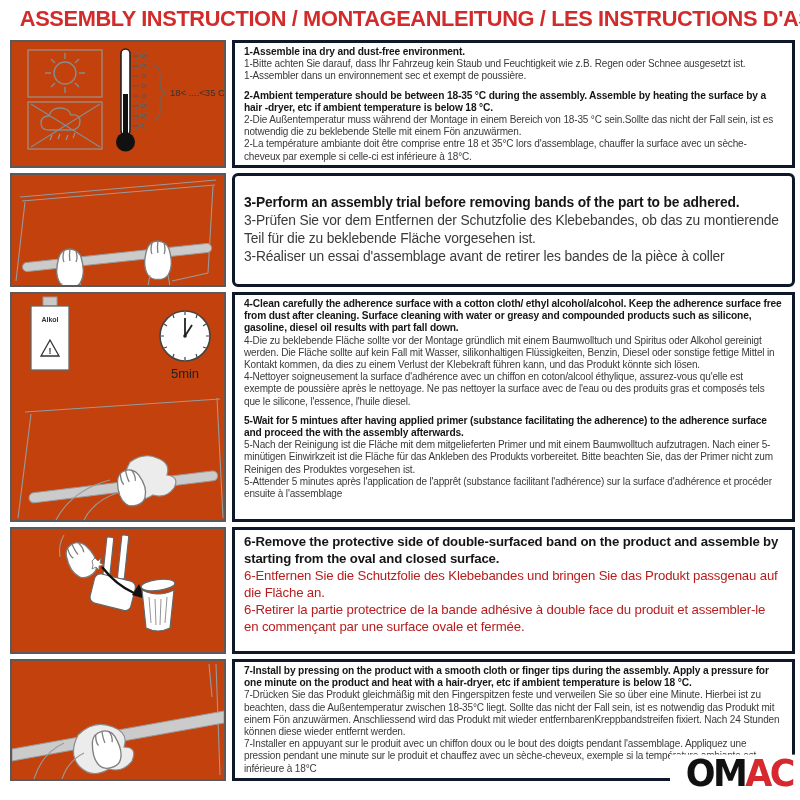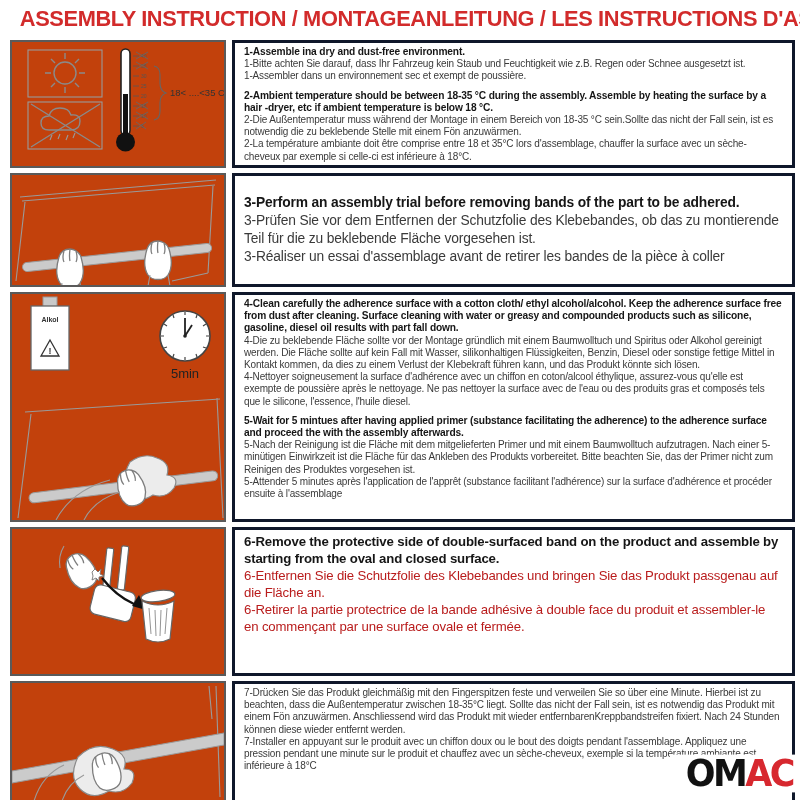--- a/index.html
+++ b/index.html
@@ -2,29 +2,29 @@
 <html><head>
 <meta charset="utf-8">
 <style>
   html,body{margin:0;padding:0;background:#fff;}
   .page{position:relative;width:800px;height:800px;background:#fff;overflow:hidden;
         font-family:"Liberation Sans",sans-serif;}
   .title{margin:6px 8px 8px 8px;text-align:center;color:#d22b2b;font-weight:bold;
          font-size:22.5px;letter-spacing:-0.4px;white-space:nowrap;transform:scaleX(0.97);}
   .content{display:flex;flex-direction:column;gap:5px;padding:0 5px 0 10px;}
   .row{display:flex;gap:6px;}
-  .r1{height:128px;} .r2{height:114px;} .r3{height:230px;} .r4{height:149px;} .r5{height:122px;}
+  .r1{height:128px;} .r2{height:114px;} .r3{height:230px;} .r4{height:127px;} .r5{height:122px;}
   .illus{width:216px;flex:0 0 216px;box-sizing:border-box;border:2px solid #5a5a5a;background:#c2410c;}
   .illus svg{display:block;width:100%;height:100%;}
   .txt{flex:1;box-sizing:border-box;border:3px solid #0f172a;background:#fff;
        padding:3px 10px 3px 9px;overflow:hidden;}
   .txt p{margin:0;letter-spacing:-0.15px;}
   .small p{font-size:10px;line-height:12.2px;color:#3a3a3a;}
   .small p.en{font-weight:bold;color:#161616;font-size:10.2px;}
-  .big{display:flex;flex-direction:column;justify-content:center;}
+  .big{display:flex;flex-direction:column;justify-content:center;border-radius:6px;}
   .big p{font-size:13.8px;line-height:18px;color:#3a3a3a;}
   .big p.en{font-weight:bold;color:#161616;}
   .mid p{font-size:13.2px;line-height:17px;color:#b91c1c;}
   .mid p.en{font-weight:bold;color:#161616;}
   .stepgap{height:7px;}
   svg text{font-family:"Liberation Sans",sans-serif;}
   .line{stroke:#8a8a8a;stroke-width:1.4;fill:none;}
   .thin{stroke:#9a9a9a;stroke-width:1.1;fill:none;}
   .bar{fill:#cbcbcb;stroke:#9a9a9a;stroke-width:1;}
   .hand{fill:#fff;stroke:#7d7d7d;stroke-width:1.3;}
@@ -201,20 +201,21 @@
           <polygon points="0,88 212,50 212,62 0,100" class="bar"></polygon>
           <path class="cloth" d="M66,74 q16,-16 35,-8 q16,6 11,20 q14,0 8,14 q-9,12 -23,8 q-17,10 -29,-2 q-12,-12 -2,-32 z"></path>
           <g transform="translate(92,78) rotate(-15)">
             <path class="hand" d="M-12,0 c-3,10 -3,19 1,25 c4,6 17,6 21,0 c4,-6 4,-15 1,-25 c-2,-6 -8,-8 -11,-8 c-5,0 -10,2 -12,8 z"></path>
             <path class="hand" d="M-7,-6 q-2,7 0,11 M0,-8 q-1,8 0,12 M7,-6 q2,7 0,11"></path>
           </g>
           <path class="thin" d="M22,118 q8,-26 30,-36 M50,118 q6,-18 22,-26"></path>
         </svg>
       </div>
       <div class="txt small">
+        <p class="en">7-Install by pressing on the product with a smooth cloth or finger tips during the assembly. Apply a pressure for one minute on the product and heat with a hair-dryer, etc if ambient temperature is below 18 °C.</p>
         <p>7-Drücken Sie das Produkt gleichmäßig mit den Fingerspitzen feste und verweilen Sie so über eine Minute. Hierbei ist zu beachten, dass die Außentemperatur zwischen 18-35°C liegt. Sollte das nicht der Fall sein, ist es notwendig das Produkt mit einem Fön anzuwärmen. Anschliessend wird das Produkt mit wieder entfernbarenKreppbandstreifen fixiert. Nach 24 Stunden können diese wieder entfernt werden.</p>
         <p>7-Installer en appuyant sur le produit avec un chiffon doux ou le bout des doigts pendant l'assemblage. Appliquez une pression pendant une minute sur le produit et chauffez avec un sèche-cheveux, exemple si la température ambiante est inférieure à 18°C</p>
       </div>
     </div>
 
   </div>
 
   <div class="logo">
     <span class="black">OM</span><span class="red">AC</span>
   </div>

